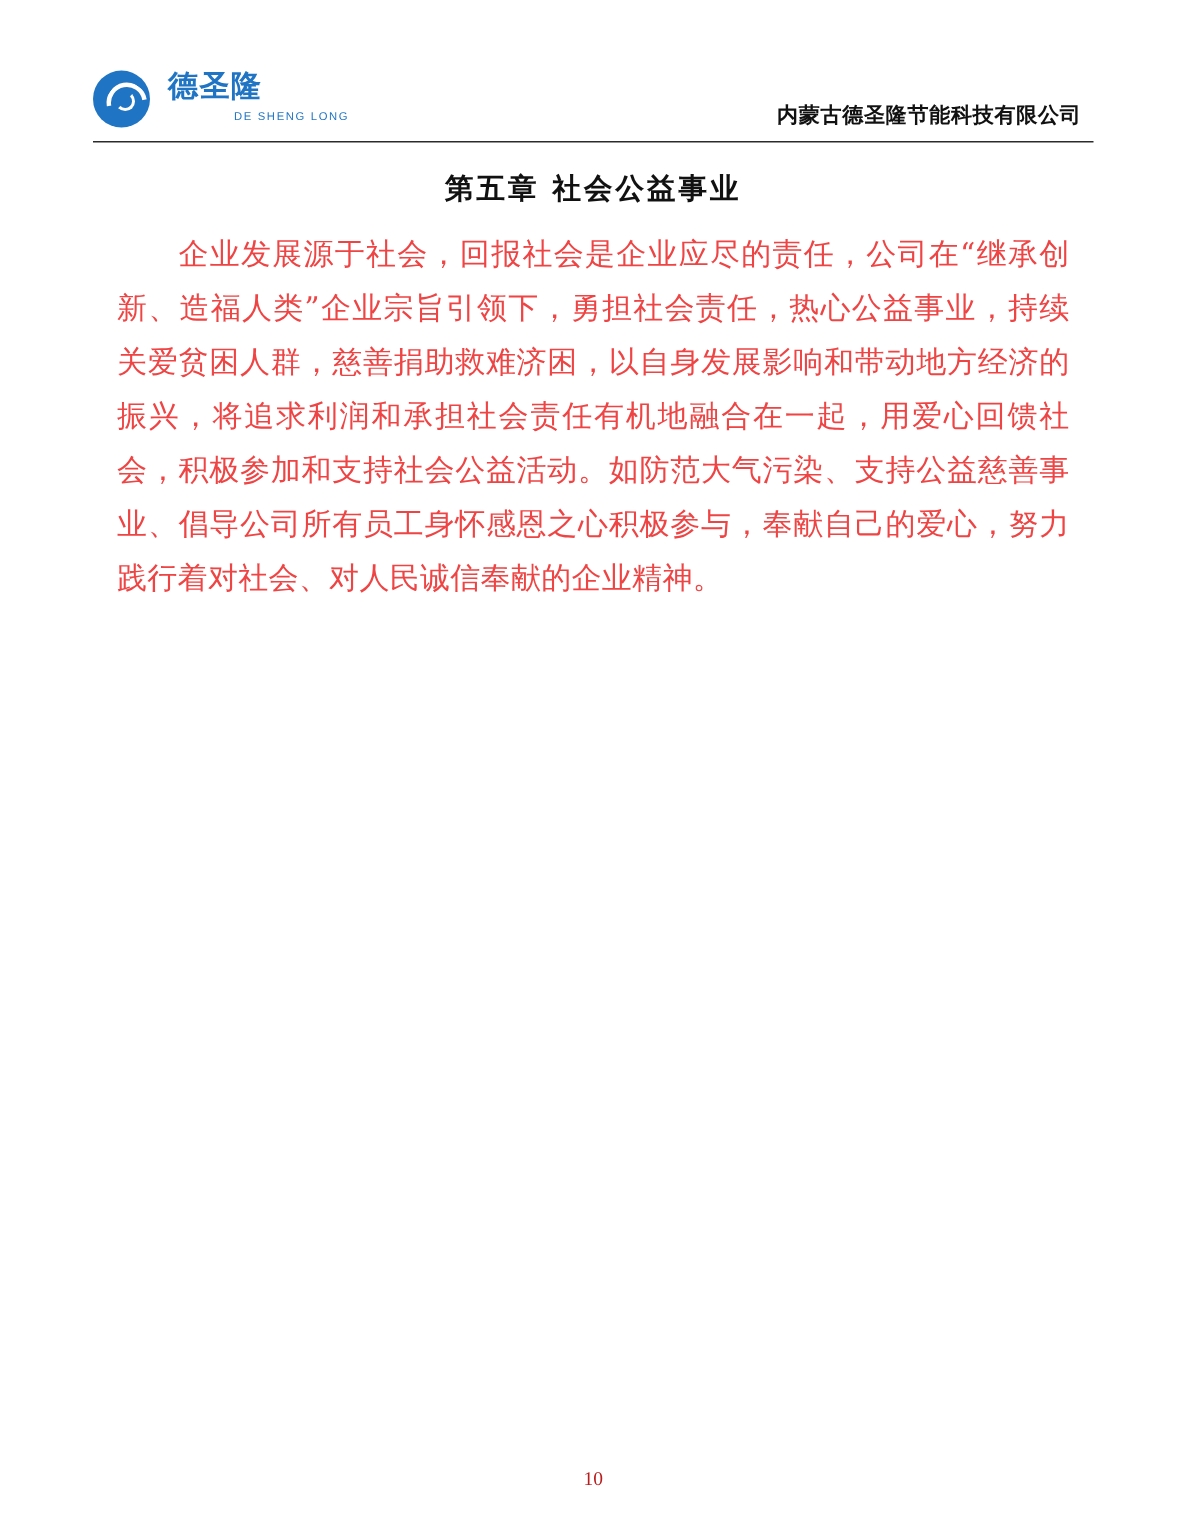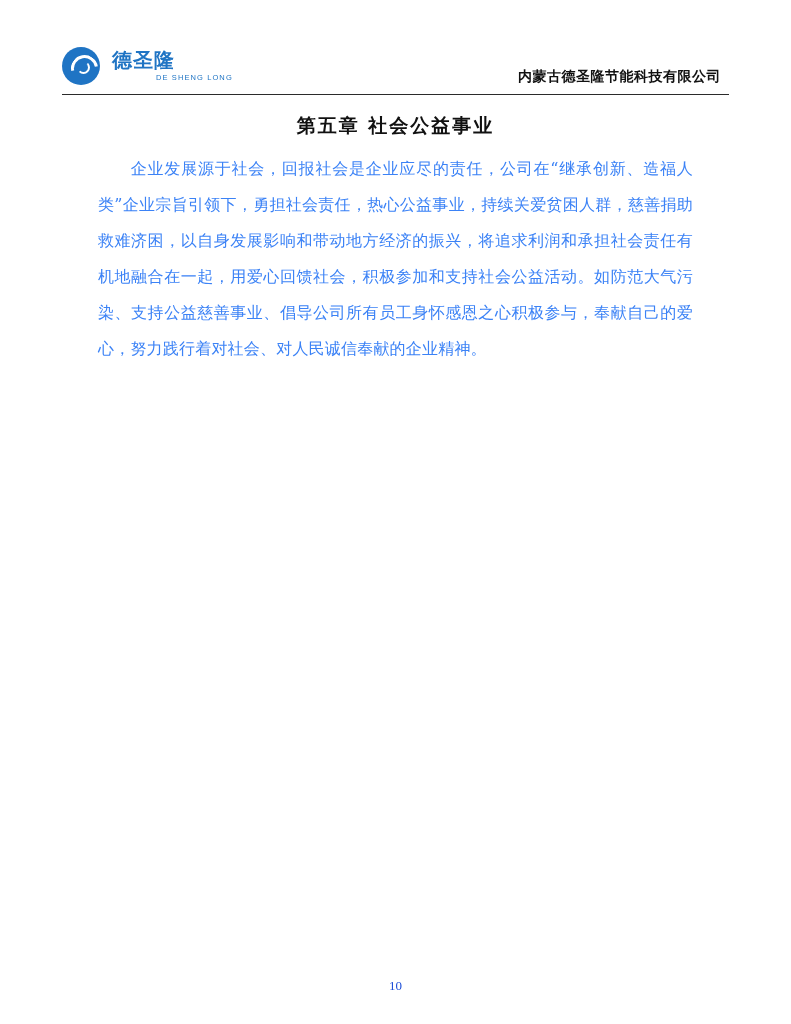--- a/index.html
+++ b/index.html
@@ -69,21 +69,21 @@
     border-radius: 50%;
     border-left-color: transparent;
     border-top-color: transparent;
   }
   .logo-text {
     display: flex;
     flex-direction: column;
     line-height: 1;
   }
   .logo-cn {
-    font-family: Liberation Serif, serif;
+    font-family: Liberation Mono, monospace;
     font-weight: bold;
     font-size: 20px;
     color: #1f74c4;
     letter-spacing: 1px;
   }
   .logo-en {
     font-family: "Liberation Sans", sans-serif;
     font-size: 7.5px;
     color: #1f74c4;
     letter-spacing: 1.1px;
@@ -99,53 +99,53 @@
     padding-bottom: 8px;
     padding-right: 8px;
   }
   .header-rule {
     margin: 0 62px;
     border-bottom: 1.6px solid #2b2b2b;
   }
 
   
   .content {
-    margin: 0 98px;
+    margin: 0 78px;
     padding-top: 14px;
   }
   .chapter-title {
     text-align: center;
     font-family: "DejaVu Serif", "Liberation Serif", serif;
     font-weight: bold;
     font-size: 19px;
     letter-spacing: 2px;
     color: #111111;
     margin: 4px 0 12px 0;
   }
   p.para {
-    font-size: 16px;
+    font-size: 20px;
     line-height: 36px;
     text-indent: 2.05em;
     margin: 0 0 2px 0;
     text-align: justify;
     text-justify: inter-ideograph;
-    color: #3b82f6;
+    color: #ef4444;
     letter-spacing: 0.2px;
   }
 
   
   .page-number {
     position: absolute;
     left: 0;
     right: 0;
     bottom: 52px;
     text-align: center;
     font-family: "Liberation Serif", serif;
     font-size: 13px;
-    color: #1d4ed8;
+    color: #b91c1c;
   }
 </style>
 </head>
 <body>
 
 <div class="page">
 
   <div class="header">
     <div class="logo-block">
       <span class="logo-mark">

